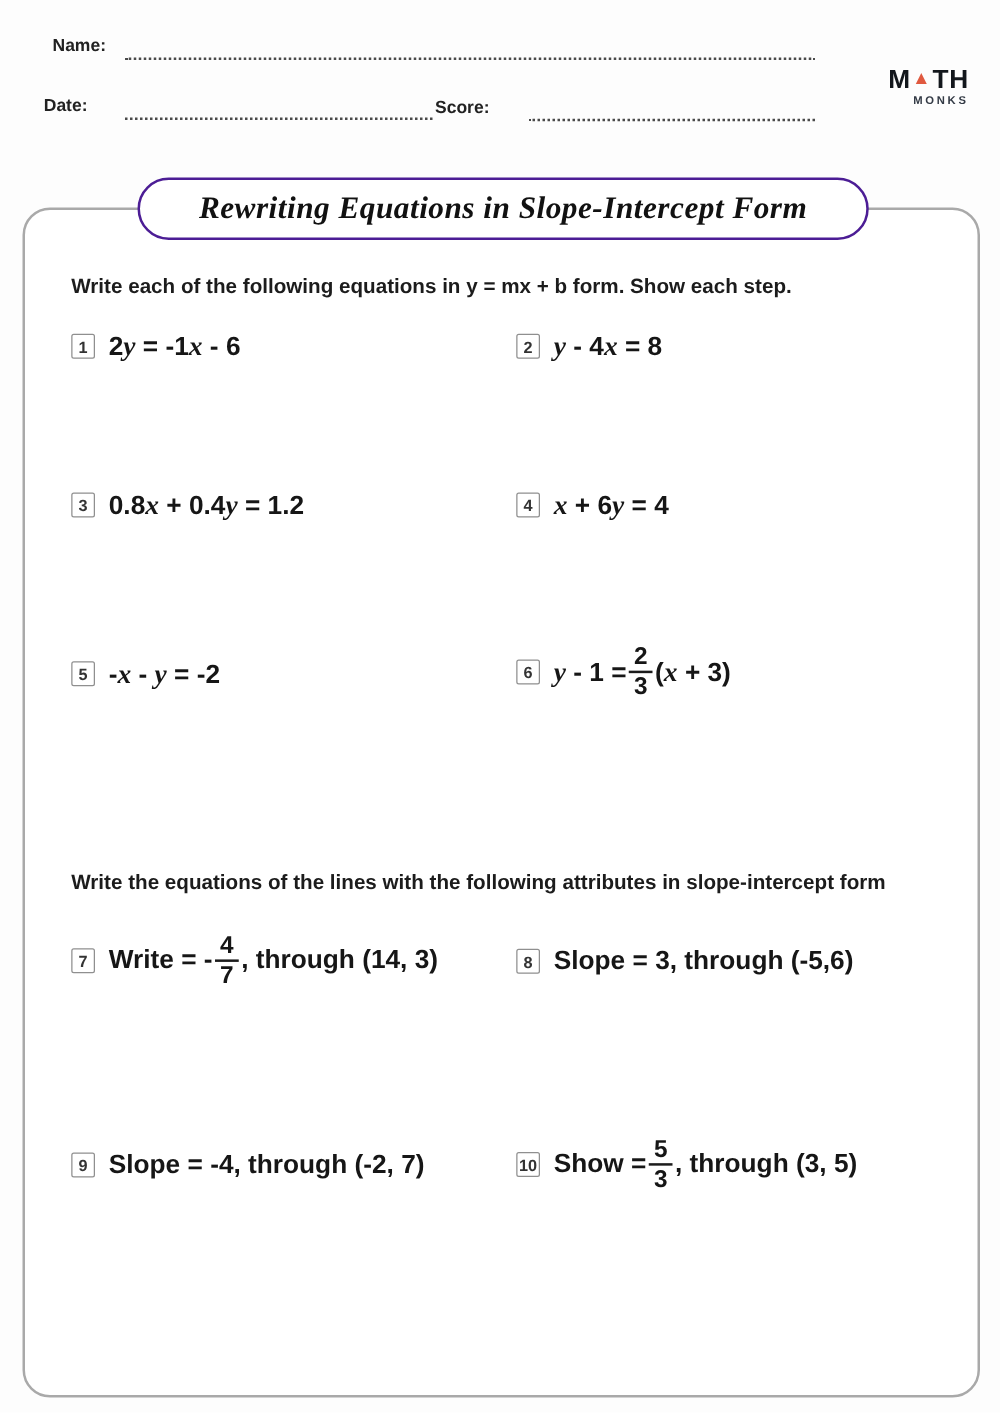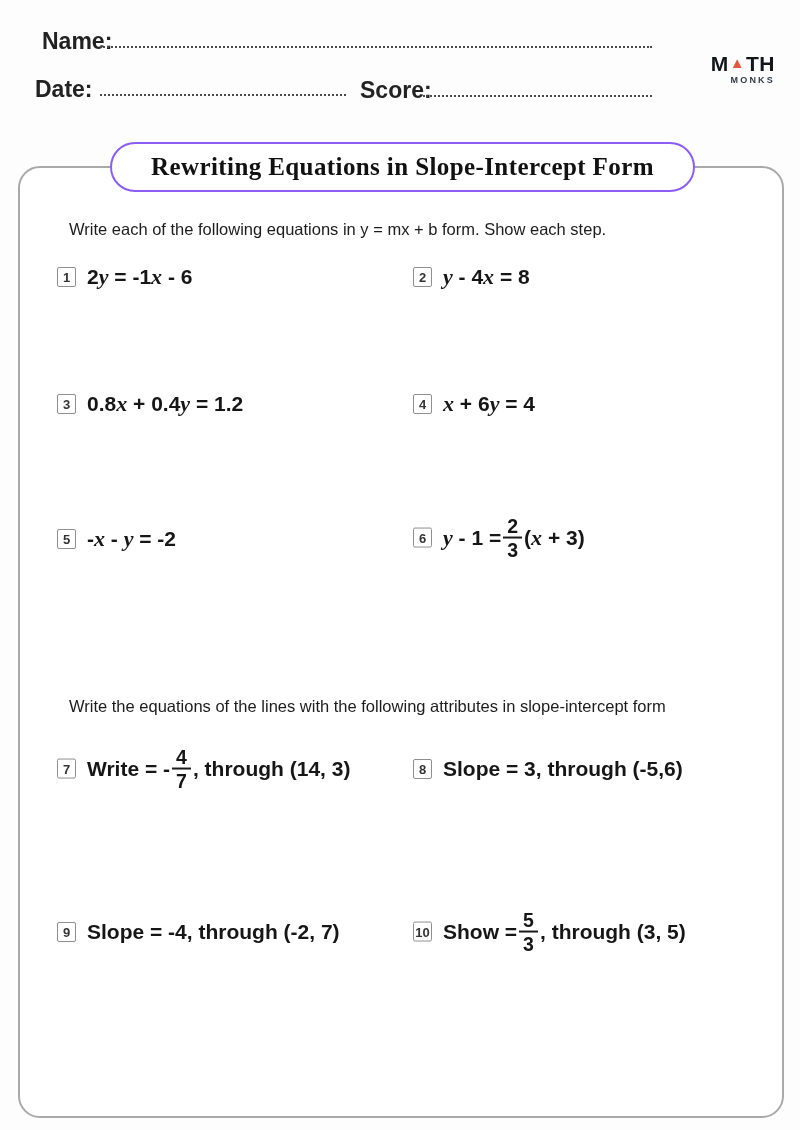--- a/index.html
+++ b/index.html
@@ -3,47 +3,47 @@
 <meta charset="utf-8">
 <style>
   html,body { margin:0; padding:0; }
   body {
     width:800px; height:1130px; position:relative;
     background:#fdfdfd; overflow:hidden;
     font-family:"Liberation Sans", sans-serif;
     color:#1e1e1e;
   }
   
-  .hdr-label { position:absolute; font-size:23px; font-weight:600; color:#222; }
+  .hdr-label { position:absolute; font-size:14px; font-weight:600; color:#222; }
   .dotline   { position:absolute; border-bottom:2.6px dotted #4a4a4a; height:0; }
   #name-label  { left:42px;  top:28px; }
   #name-line   { left:100px; top:46px; width:552px; }
   #date-label  { left:35px;  top:76px; }
   #date-line   { left:100px; top:94px; width:246px; }
-  #score-label { left:360px; top:77px; }
+  #score-label { left:348px; top:77px; }
   #score-line  { left:423px; top:95px; width:229px; }
   
   .logo { position:absolute; left:697px; top:53px; width:78px; text-align:right; }
   .logo-top { display:flex; align-items:center; justify-content:flex-end;
               font-weight:700; font-size:21px; letter-spacing:0.5px; color:#13171c; line-height:1; }
   .logo-tri { font-size:15px; line-height:1; margin:0 1px 2px 1px; }
   .logo-sub { font-size:9px; font-weight:700; letter-spacing:2.2px; color:#343b46; margin-top:1px; }
   
   .sheet {
     position:absolute; left:18px; top:166px; width:762px; height:948px;
     background:#fff; border:2px solid #a9a9a9; border-radius:22px;
   }
   .title-pill {
     position:absolute; left:110px; top:142px; width:581px; height:46px;
-    background:#fff; border:2px solid #8b5cf6; border-radius:26px;
+    background:#fff; border:2px solid #4c1d95; border-radius:26px;
     display:flex; align-items:center; justify-content:center;
     font-family:"Liberation Serif", serif; font-size:25px; font-weight:700;
-    letter-spacing:0.4px; color:#111; z-index:2;
+    letter-spacing:0.4px; color:#111; z-index:2;font-style:italic;
   }
-  .instruction { position:absolute; font-size:16.5px; font-weight:400; color:#1c1c1c;margin-left:12px; }
+  .instruction { position:absolute; font-size:16.5px; font-weight:700; color:#1c1c1c; }
   #instr1 { left:57px; top:220px; }
   #instr2 { left:57px; top:697px; }
   
   .problem {
     position:absolute; display:flex; align-items:center;
     transform:translateY(-50%);
     font-size:21px; font-weight:600; color:#161616; white-space:nowrap;
   }
   .numbox {
     display:inline-flex; align-items:center; justify-content:center;

